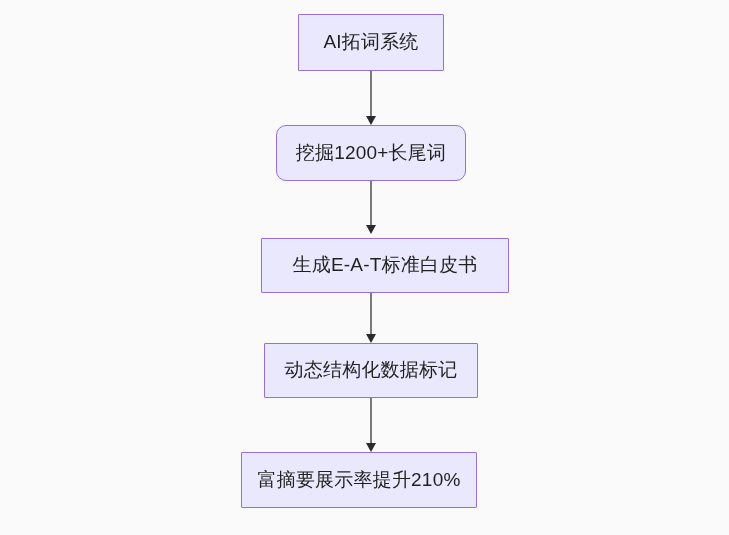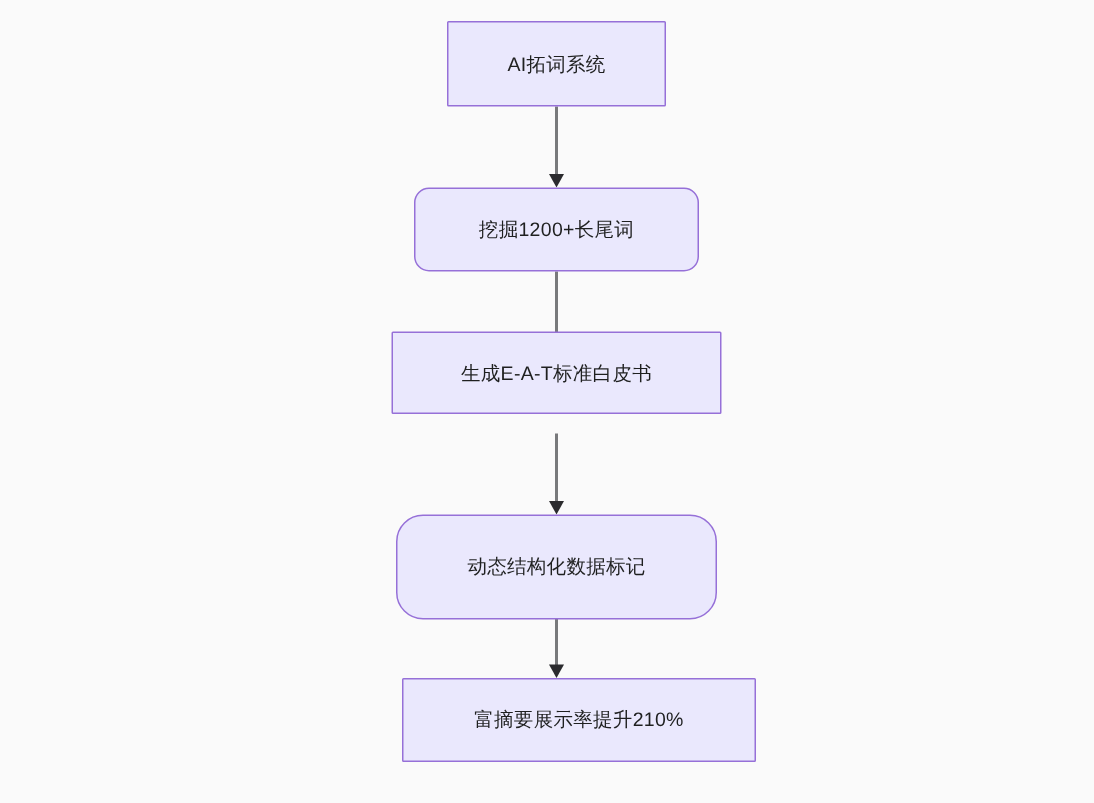--- a/index.html
+++ b/index.html
@@ -25,21 +25,21 @@
     box-sizing: border-box;
     background: #eae8fd;
     border: 1.5px solid #9670d8;
     border-radius: 1px;
     display: flex;
     align-items: center;
     justify-content: center;
     z-index: 2;
   }
   .node-label {
-    font-size: 13px;
+    font-size: 19px;
     line-height: 1.2;
     color: #1f2020;
     letter-spacing: 0.2px;
     white-space: nowrap;
     text-align: center;
     font-family: "Liberation Sans", "DejaVu Sans", sans-serif;
   }
   .edge {
     position: absolute;
     z-index: 1;
@@ -84,23 +84,23 @@
     <div class="edge-line" style="height: 46px;"></div>
     <div class="edge-head" style="top: 45px;"></div>
   </div>
 
   <div class="node" style="left: 298px; top: 14px; width: 146px; height: 57px;">
     <span class="node-label">AI拓词系统</span>
   </div>
   <div class="node" style="left: 276px; top: 125px; width: 190px; height: 56px; border-radius: 10px;">
     <span class="node-label">挖掘1200+长尾词</span>
   </div>
-  <div class="node" style="left: 261px; top: 221px; width: 220px; height: 55px;">
+  <div class="node" style="left: 261px; top: 238px; width: 248px; height: 55px;">
     <span class="node-label">生成E-A-T标准白皮书</span>
   </div>
-  <div class="node" style="left: 264px; top: 343px; width: 214px; height: 70px; border-radius: 18px;">
+  <div class="node" style="left: 264px; top: 343px; width: 214px; height: 55px;">
     <span class="node-label">动态结构化数据标记</span>
   </div>
-  <div class="node" style="left: 268px; top: 452px; width: 236px; height: 56px;">
+  <div class="node" style="left: 241px; top: 452px; width: 236px; height: 56px;">
     <span class="node-label">富摘要展示率提升210%</span>
   </div>
 
 </div>
 
 </body></html>

